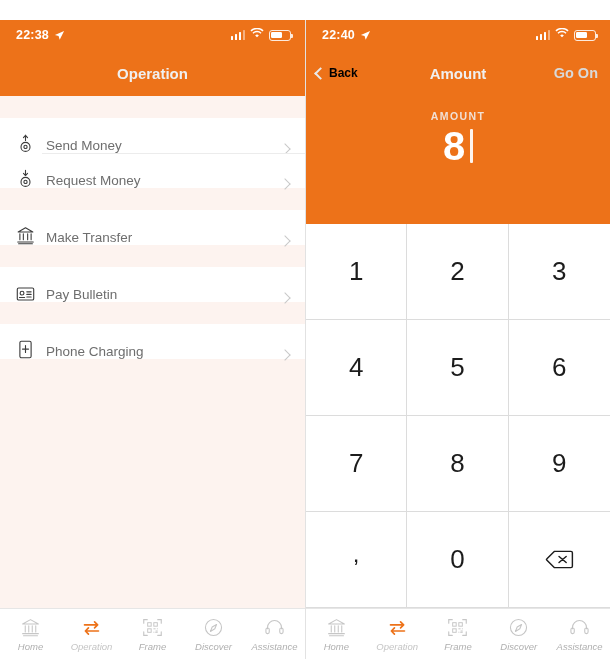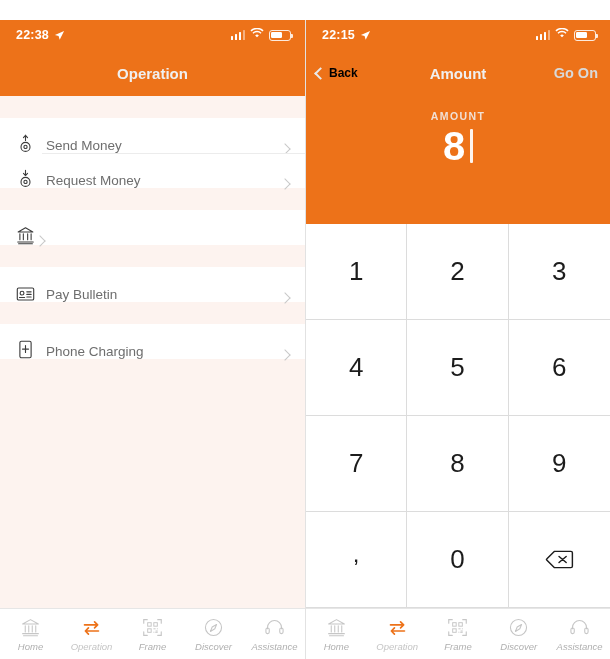--- a/index.html
+++ b/index.html
@@ -186,20 +186,21 @@
       <div class="gap"></div>
 
       <div class="group">
         <div class="row">
           <span class="ico">
             <svg viewBox="0 0 22 22" width="19" height="19" fill="none" stroke="#3c3c3c" stroke-width="1.25">
               <path d="M11 2 2.5 7h17z" stroke-linejoin="round"></path>
               <path d="M4.5 9v7M8.5 9v7M13.5 9v7M17.5 9v7M2 18.5h18M3 20.5h16" stroke-linecap="round"></path>
             </svg>
           </span>
+          <span class="lbl">Make Transfer</span>
           <span class="chev"></span>
         </div>
       </div>
 
       <div class="gap"></div>
 
       <div class="group">
         <div class="row">
           <span class="ico">
             <svg viewBox="0 0 22 18" width="19" height="16" fill="none" stroke="#3c3c3c" stroke-width="1.3">
@@ -283,21 +284,21 @@
     </div>
     <div class="home-ind">
         <div class="bar"></div>
       </div>
   </div>
 
   <div class="panel right">
 
     <div class="statusbar">
       <div class="sb-left">
-        <span class="sb-time">22:15</span>
+        <span class="sb-time">22:40</span>
         <span class="loc-arrow">
           <svg viewBox="0 0 12 12" width="11" height="11">
               <path d="M11 1 1 5.4l4 1.1 1.2 4z" fill="#ffffff"></path>
             </svg>
         </span>
       </div>
       <div class="sb-right">
         <span class="bars">
             <i></i>
             <i></i>

